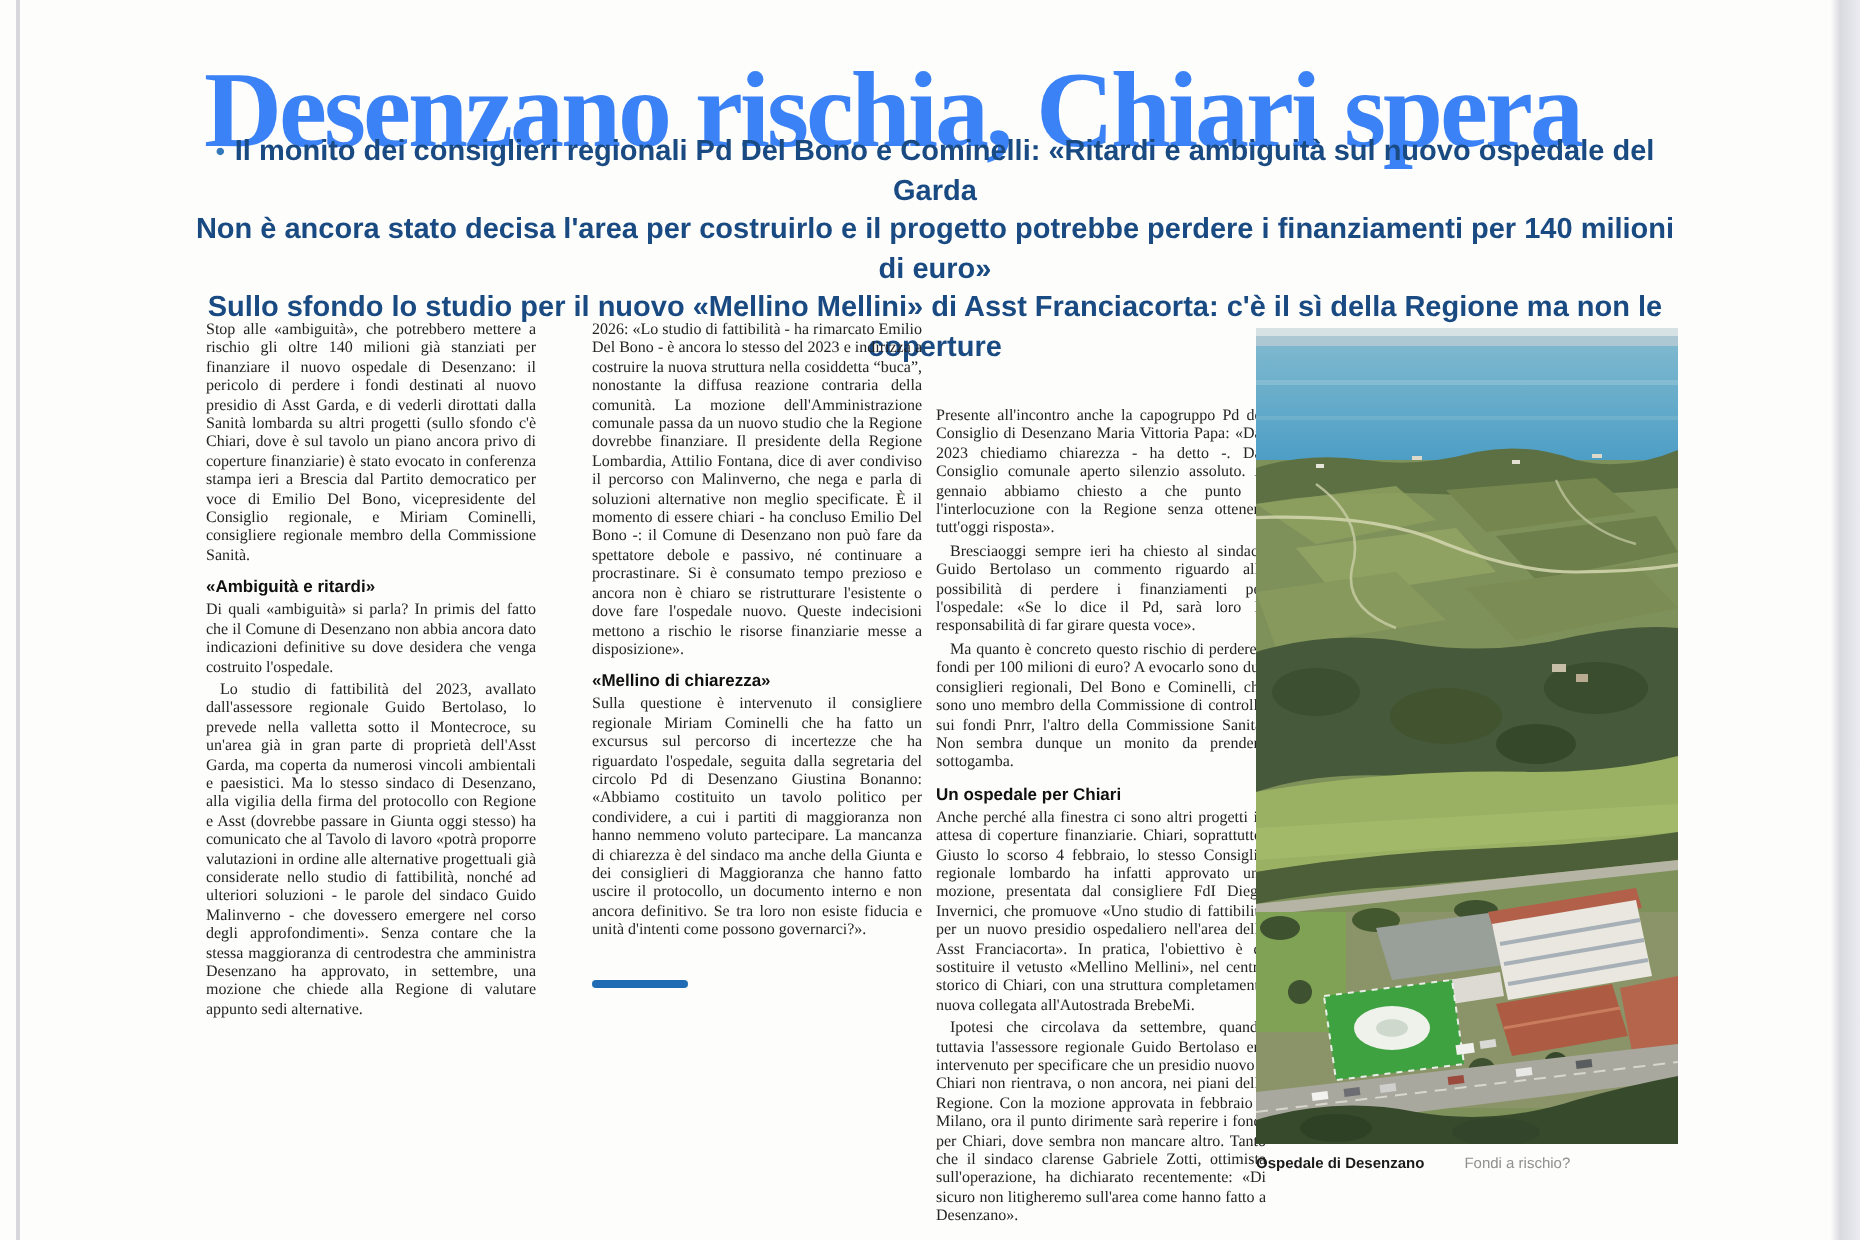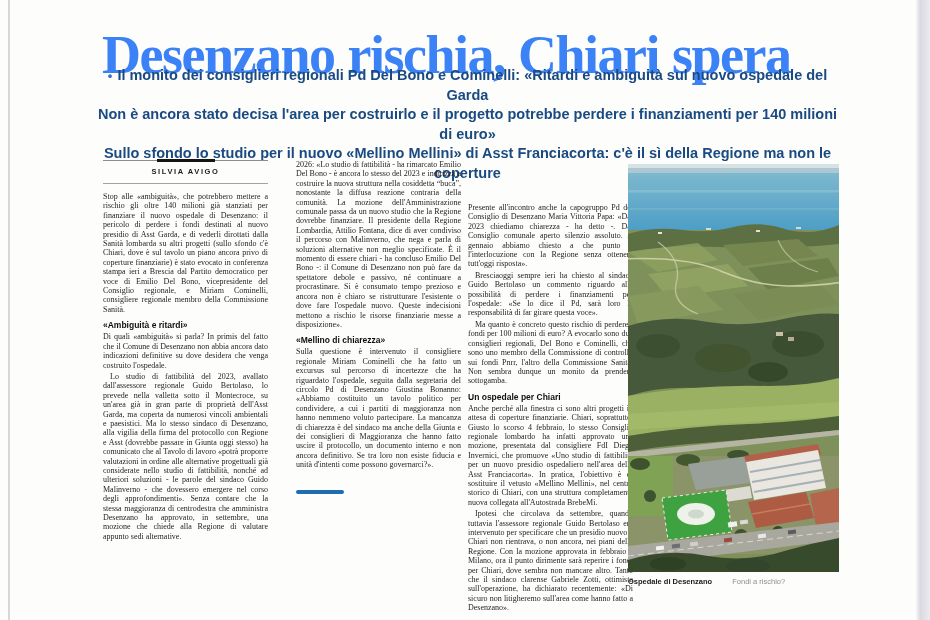--- a/index.html
+++ b/index.html
@@ -52,24 +52,20 @@
 
   <h1 class="headline">Desenzano rischia, Chiari spera</h1>
 
   <div class="standfirst">
     <div><span class="bullet">•</span><span>Il monito dei consiglieri regionali Pd Del Bono e Cominelli: «Ritardi e ambiguità sul nuovo ospedale del Garda</span></div>
     <div>Non è ancora stato decisa l'area per costruirlo e il progetto potrebbe perdere i finanziamenti per 140 milioni di euro»</div>
     <div>Sullo sfondo lo studio per il nuovo «Mellino Mellini» di Asst Franciacorta: c'è il sì della Regione ma non le coperture</div>
   </div>
 
   <div class="col col-1">
-    <div class="byline-block">
-      <div class="byline-bar"></div>
-      <span class="byline">SILVIA AVIGO</span>
-    </div>
     <p>Stop alle «ambiguità», che potrebbero mettere a rischio gli oltre 140 milioni già stanziati per finanziare il nuovo ospedale di Desenzano: il pericolo di perdere i fondi destinati al nuovo presidio di Asst Garda, e di vederli dirottati dalla Sanità lombarda su altri progetti (sullo sfondo c'è Chiari, dove è sul tavolo un piano ancora privo di coperture finanziarie) è stato evocato in conferenza stampa ieri a Brescia dal Partito democratico per voce di Emilio Del Bono, vicepresidente del Consiglio regionale, e Miriam Cominelli, consigliere regionale membro della Commissione Sanità.</p>
     <div class="subhead">«Ambiguità e ritardi»</div>
     <p>Di quali «ambiguità» si parla? In primis del fatto che il Comune di Desenzano non abbia ancora dato indicazioni definitive su dove desidera che venga costruito l'ospedale.</p>
     <p class="indent">Lo studio di fattibilità del 2023, avallato dall'assessore regionale Guido Bertolaso, lo prevede nella valletta sotto il Montecroce, su un'area già in gran parte di proprietà dell'Asst Garda, ma coperta da numerosi vincoli ambientali e paesistici. Ma lo stesso sindaco di Desenzano, alla vigilia della firma del protocollo con Regione e Asst (dovrebbe passare in Giunta oggi stesso) ha comunicato che al Tavolo di lavoro «potrà proporre valutazioni in ordine alle alternative progettuali già considerate nello studio di fattibilità, nonché ad ulteriori soluzioni - le parole del sindaco Guido Malinverno - che dovessero emergere nel corso degli approfondimenti». Senza contare che la stessa maggioranza di centrodestra che amministra Desenzano ha approvato, in settembre, una mozione che chiede alla Regione di valutare appunto sedi alternative.</p>
   </div>
 
   <div class="col col-2">
     <p>2026: «Lo studio di fattibilità - ha rimarcato Emilio Del Bono - è ancora lo stesso del 2023 e indirizza a costruire la nuova struttura nella cosiddetta “buca”, nonostante la diffusa reazione contraria della comunità. La mozione dell'Amministrazione comunale passa da un nuovo studio che la Regione dovrebbe finanziare. Il presidente della Regione Lombardia, Attilio Fontana, dice di aver condiviso il percorso con Malinverno, che nega e parla di soluzioni alternative non meglio specificate. È il momento di essere chiari - ha concluso Emilio Del Bono -: il Comune di Desenzano non può fare da spettatore debole e passivo, né continuare a procrastinare. Si è consumato tempo prezioso e ancora non è chiaro se ristrutturare l'esistente o dove fare l'ospedale nuovo. Queste indecisioni mettono a rischio le risorse finanziarie messe a disposizione».</p>
     <div class="subhead">«Mellino di chiarezza»</div>
     <p>Sulla questione è intervenuto il consigliere regionale Miriam Cominelli che ha fatto un excursus sul percorso di incertezze che ha riguardato l'ospedale, seguita dalla segretaria del circolo Pd di Desenzano Giustina Bonanno: «Abbiamo costituito un tavolo politico per condividere, a cui i partiti di maggioranza non hanno nemmeno voluto partecipare. La mancanza di chiarezza è del sindaco ma anche della Giunta e dei consiglieri di Maggioranza che hanno fatto uscire il protocollo, un documento interno e non ancora definitivo. Se tra loro non esiste fiducia e unità d'intenti come possono governarci?».</p>

